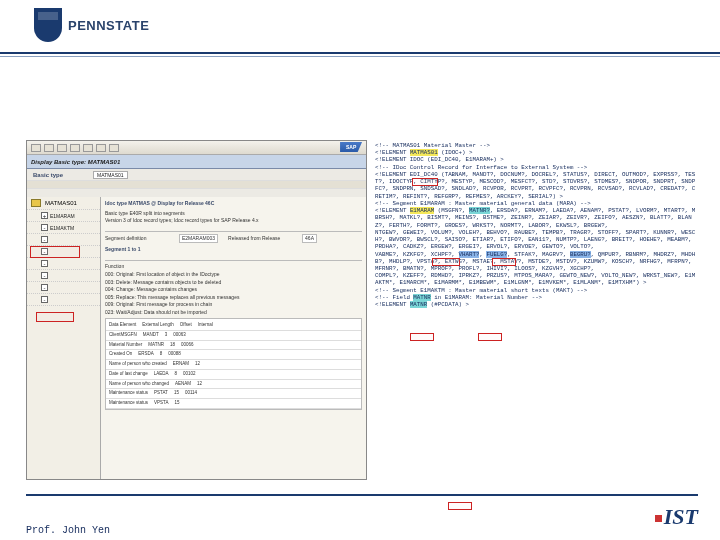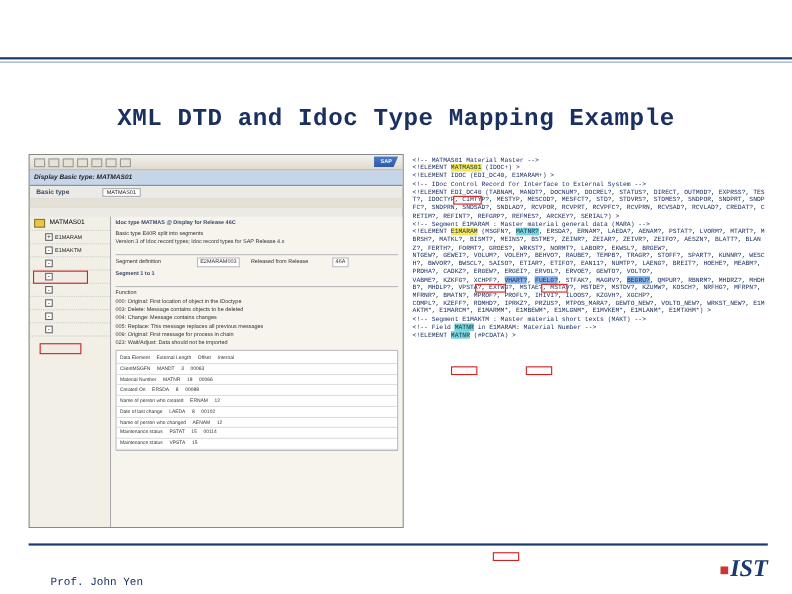--- a/index.html
+++ b/index.html
@@ -40,39 +40,42 @@
   .dtd { flex: 1; font-family: 'Courier New', monospace; font-size: 5.8px; line-height: 1.25; color: #1a3060; padding: 2px 0 0 2px; word-break: break-all; overflow: hidden; }
   .dtd .hl-y { background: #f4e85a; }
   .dtd .hl-c { background: #7ad6d6; }
   .dtd .hl-b { background: #8ab4e8; }
   .dtd p { margin: 0; }
 
   .footer-line { position: absolute; bottom: 44px; left: 26px; right: 22px; height: 2px; background: #1a3a6e; }
   .school { position: absolute; bottom: 24px; left: 26px; font-family: 'Courier New', monospace; font-size: 12px; color: #1a3060; font-weight: bold; }
   .ist { position: absolute; bottom: 10px; right: 22px; font-family: Georgia, serif; font-style: italic; font-weight: bold; font-size: 22px; color: #1a3a6e; }
   .ist .red { width: 7px; height: 7px; background: #c33; display: inline-block; vertical-align: middle; margin-right: 2px; }
-  .prof { position: absolute; bottom: 4px; left: 26px; font-family: 'Courier New', monospace; font-size: 10px; color: #1a3060; margin-left: 20px; }
+  .prof { position: absolute; bottom: 4px; left: 26px; font-family: 'Courier New', monospace; font-size: 10px; color: #1a3060; }
   .annot { position: absolute; border: 1.5px solid #cc2222; background: rgba(255,180,180,0.05); }
   .a1 { top: 246px; left: 30px; width: 50px; height: 12px; }
   .a2 { top: 312px; left: 36px; width: 38px; height: 10px; }
   .a3 { top: 178px; left: 412px; width: 26px; height: 8px; }
   .a4 { top: 258px; left: 432px; width: 28px; height: 8px; }
   .a5 { top: 258px; left: 492px; width: 24px; height: 8px; }
   .a6 { top: 333px; left: 410px; width: 24px; height: 8px; }
   .a7 { top: 333px; left: 478px; width: 24px; height: 8px; }
   .a8 { top: 502px; left: 448px; width: 24px; height: 8px; }
 </style>
 </head>
 <body>
 
 <div class="slide">
+  <div class="logo">
+    <div class="shield"></div>
+    <div class="wordmark">PENNSTATE</div>
+  </div>
   <div class="hr1"></div>
   <div class="hr2"></div>
 
-  <div class="title">XML DTD and Idoc Type Mapping Example</div>
 
   <div class="content">
 
     <div class="sap">
       <div class="saplogo">SAP</div>
       <div class="toolbar">
         <div class="tbtn"></div>
         <div class="tbtn"></div>
         <div class="tbtn"></div>
         <div class="tbtn"></div>

